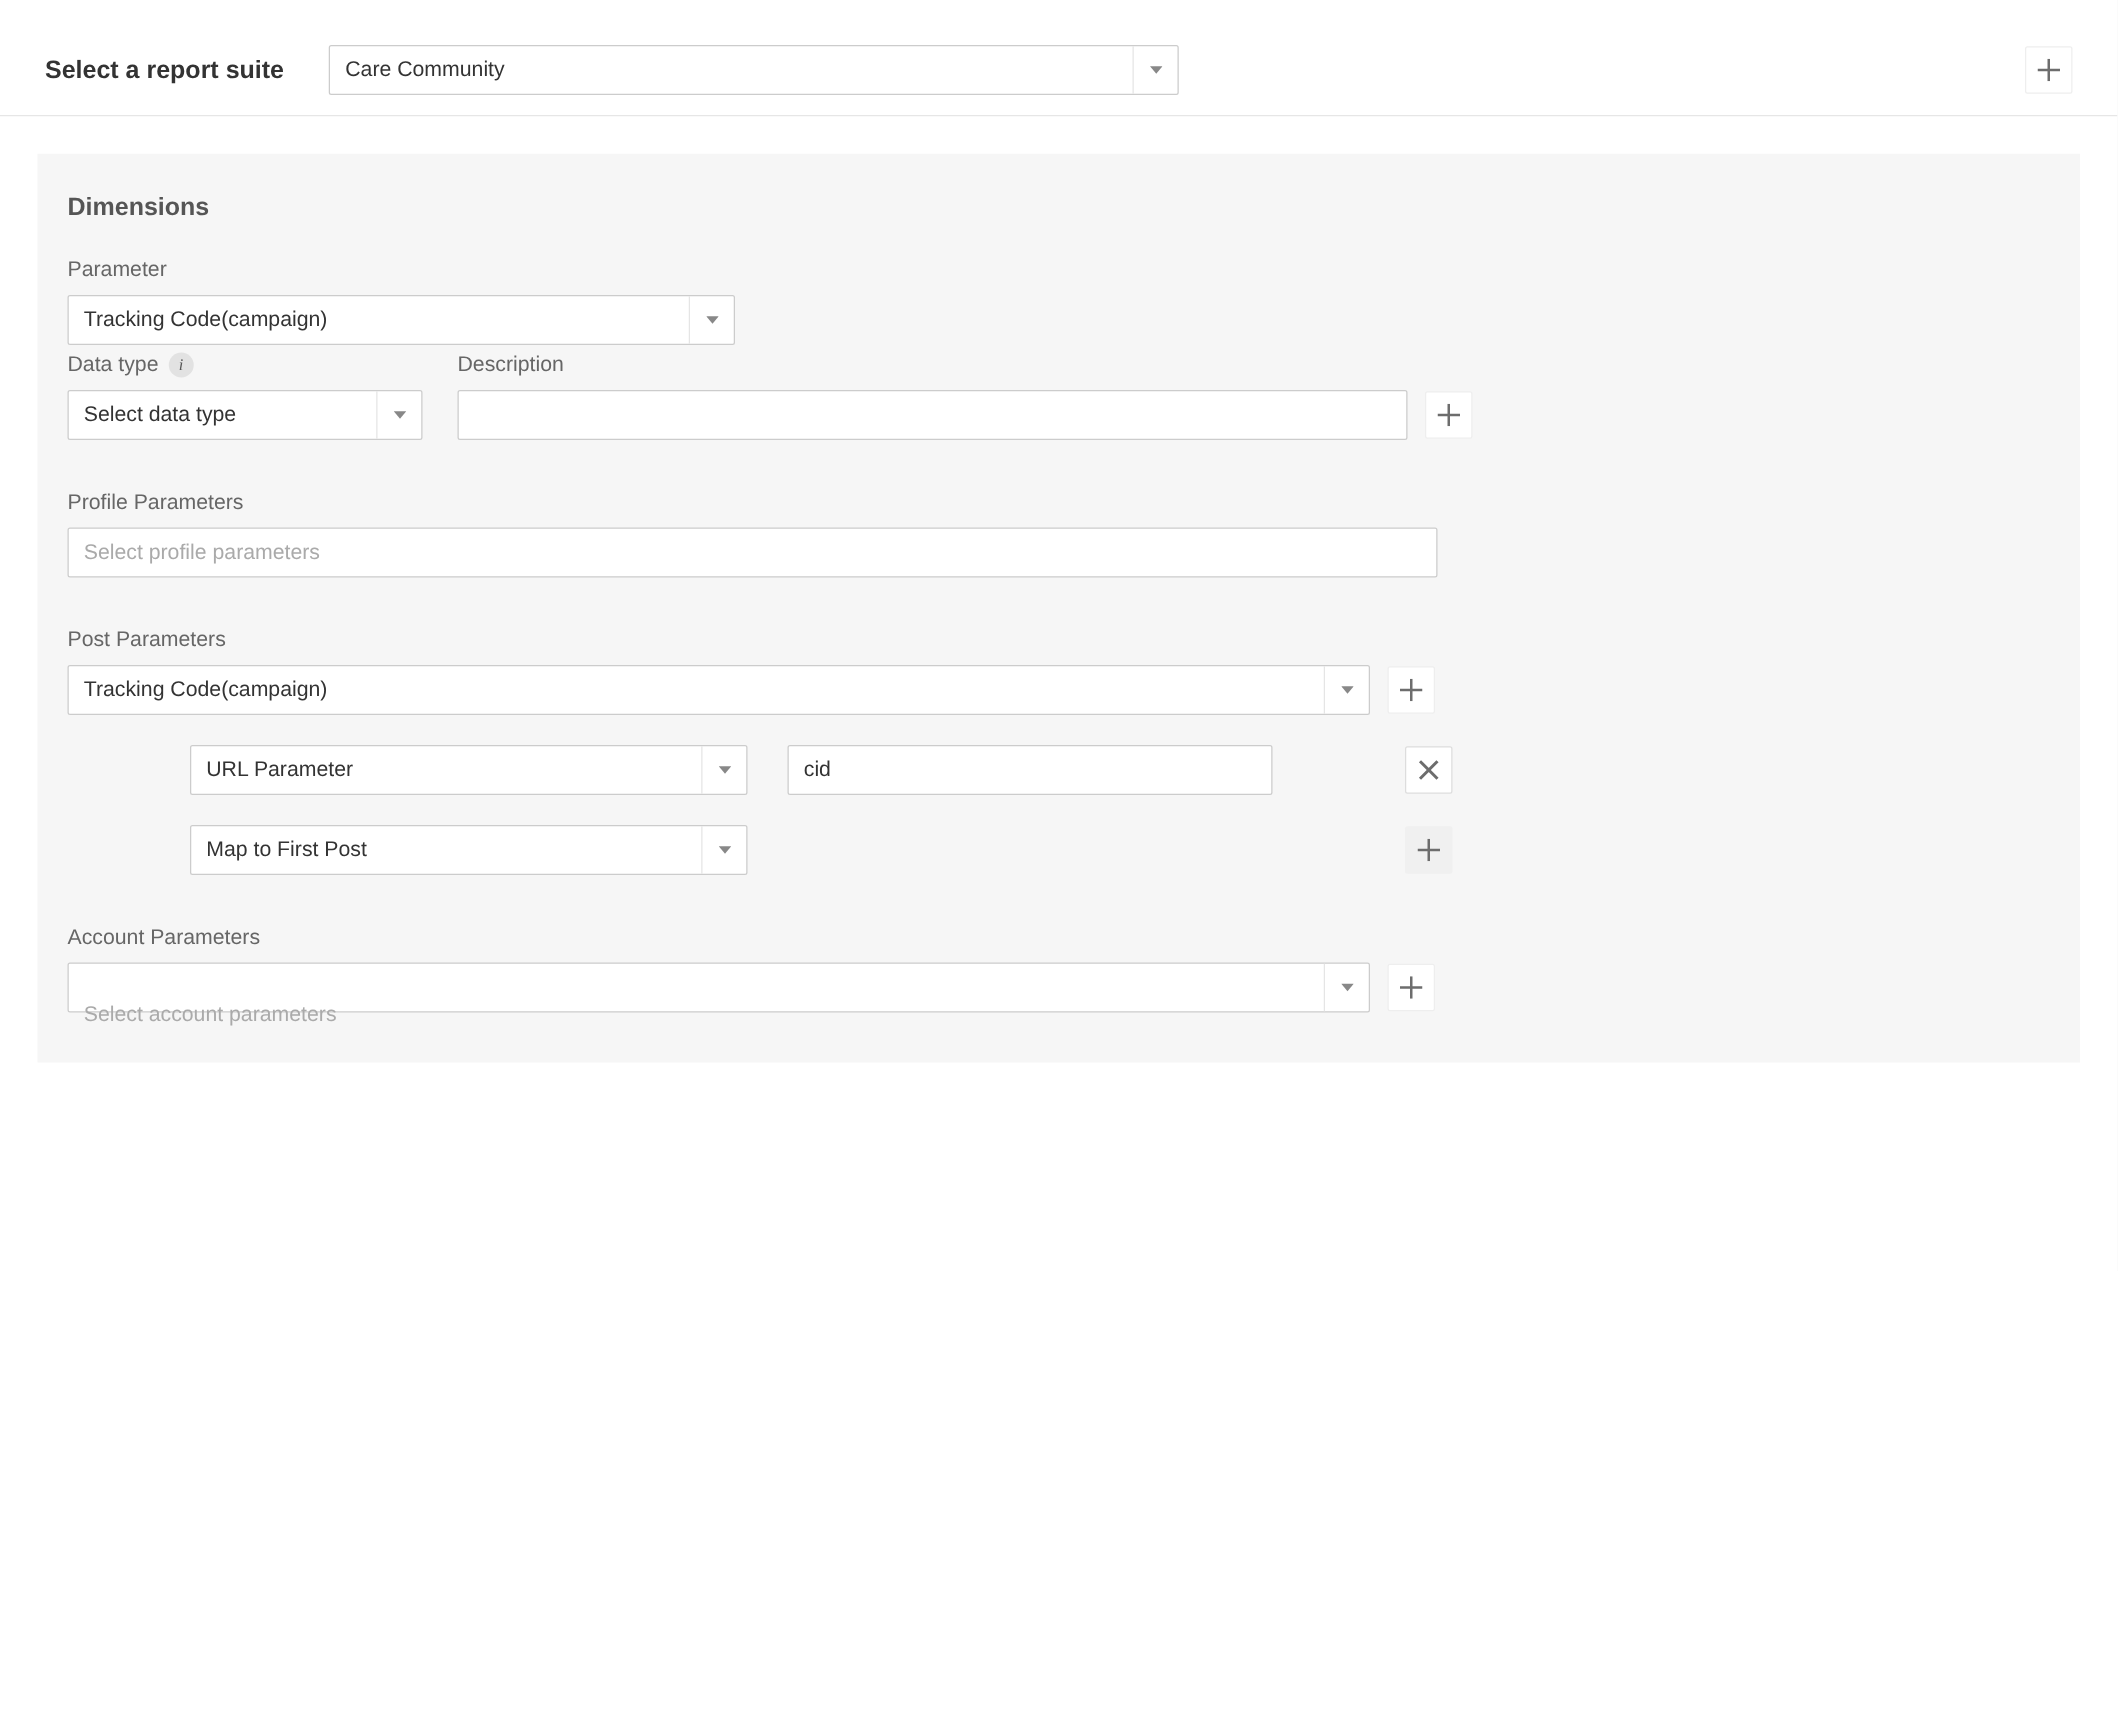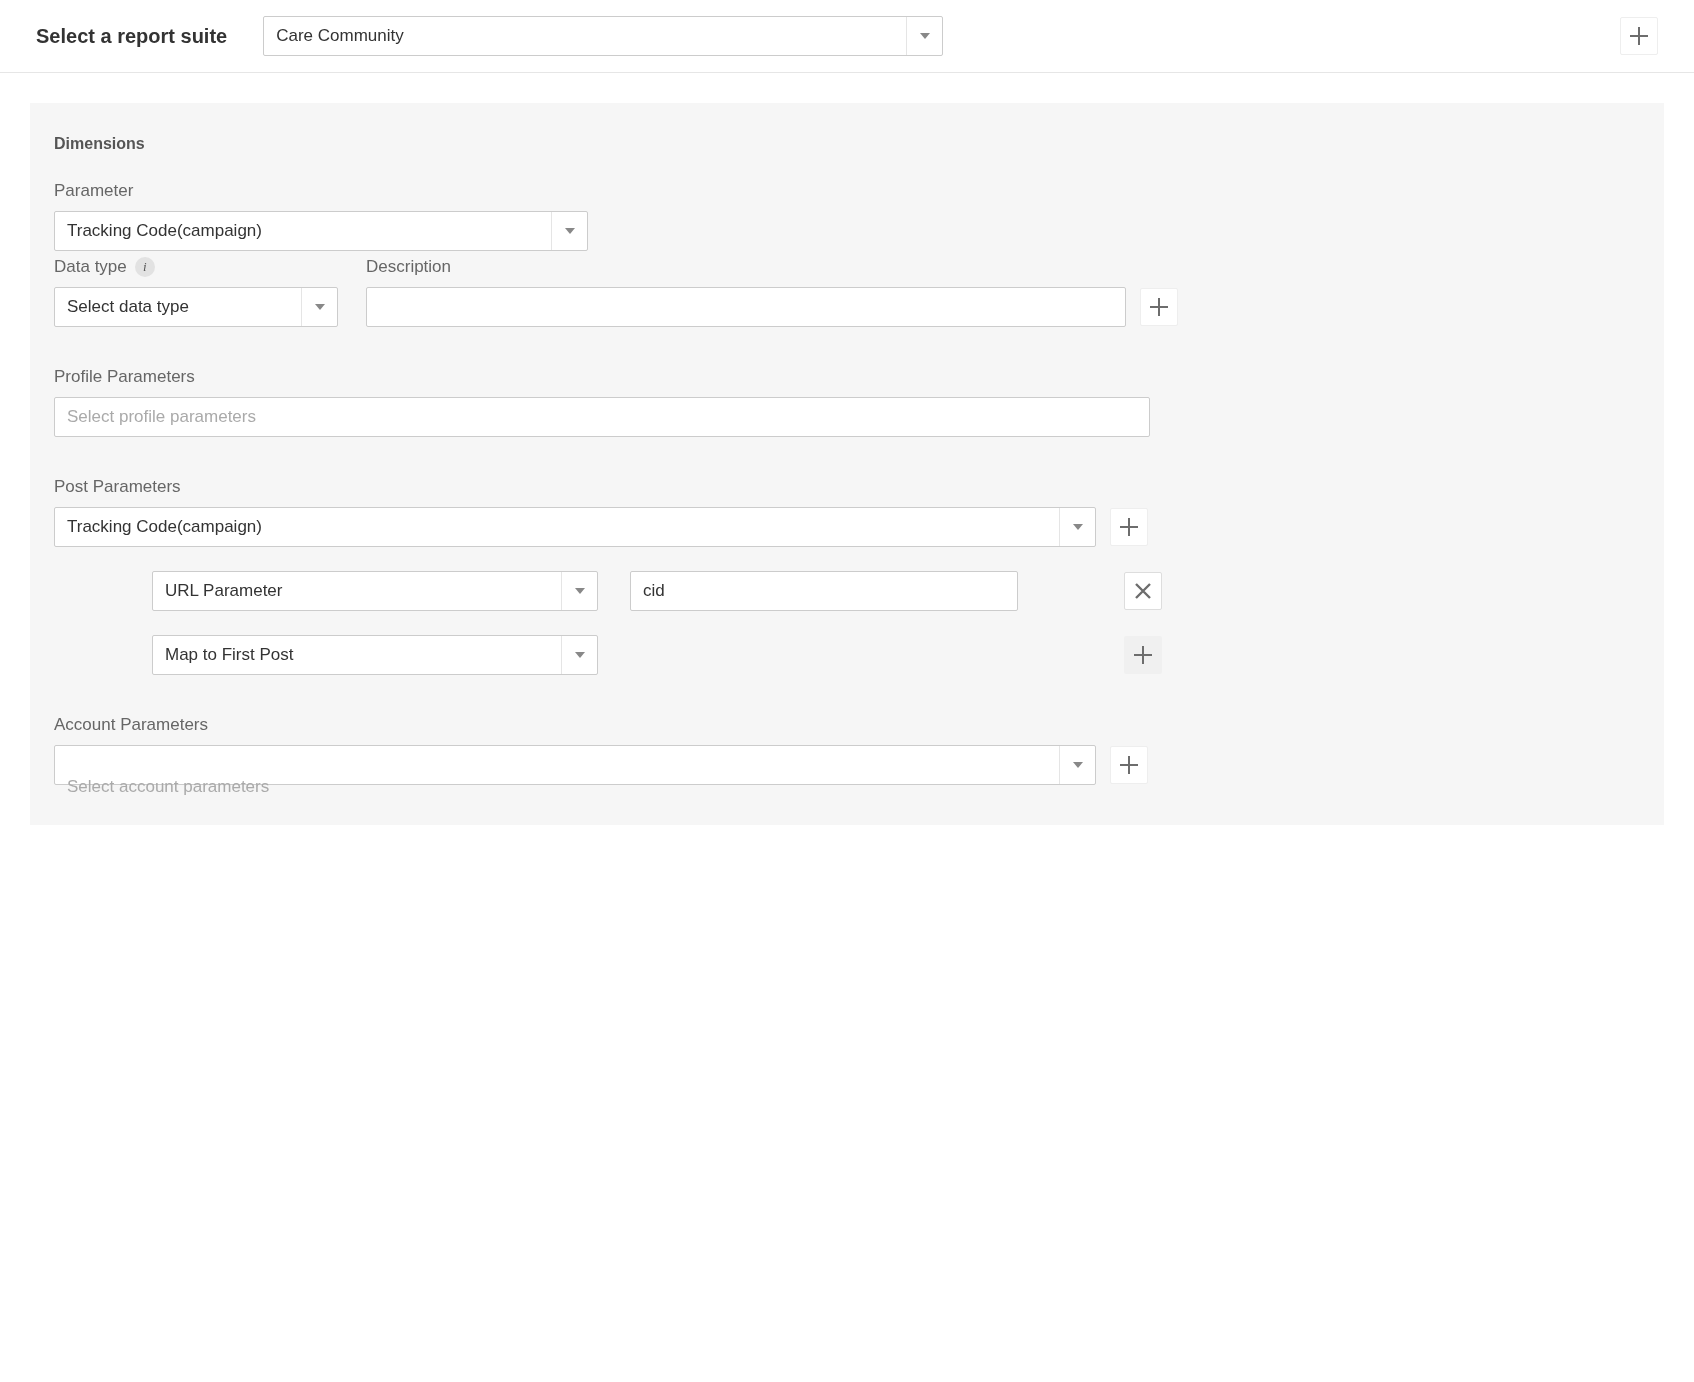--- a/index.html
+++ b/index.html
@@ -9,20 +9,21 @@
     font-size: 18px;
     color: #3a3a3a;
     background: #fff;
   }
   .topbar {
     display: flex;
     align-items: center;
     padding: 16px 36px;
     border-bottom: 1px solid #e6e6e6;
     gap: 36px;
+    margin-top: 20px;
   }
   .topbar-label {
     font-weight: 600;
     color: #333;
     font-size: 20px;
     white-space: nowrap;
   }
   .suite-select {
     flex: 1;
     max-width: 680px;
@@ -43,21 +44,21 @@
   .icon-btn.light { border-color: #eee; }
   .icon-btn svg { width: 18px; height: 18px; }
   .panel-wrap {
     padding: 30px;
   }
   .panel {
     background: #f6f6f6;
     padding: 32px 24px 40px 24px;
   }
   .section-title {
-    font-size: 16px;
+    font-size: 20px;
     font-weight: 600;
     color: #555;
     margin-bottom: 28px;
   }
   .row {
     display: flex;
     gap: 28px;
     margin-bottom: 6px;
     align-items: flex-end;
   }

